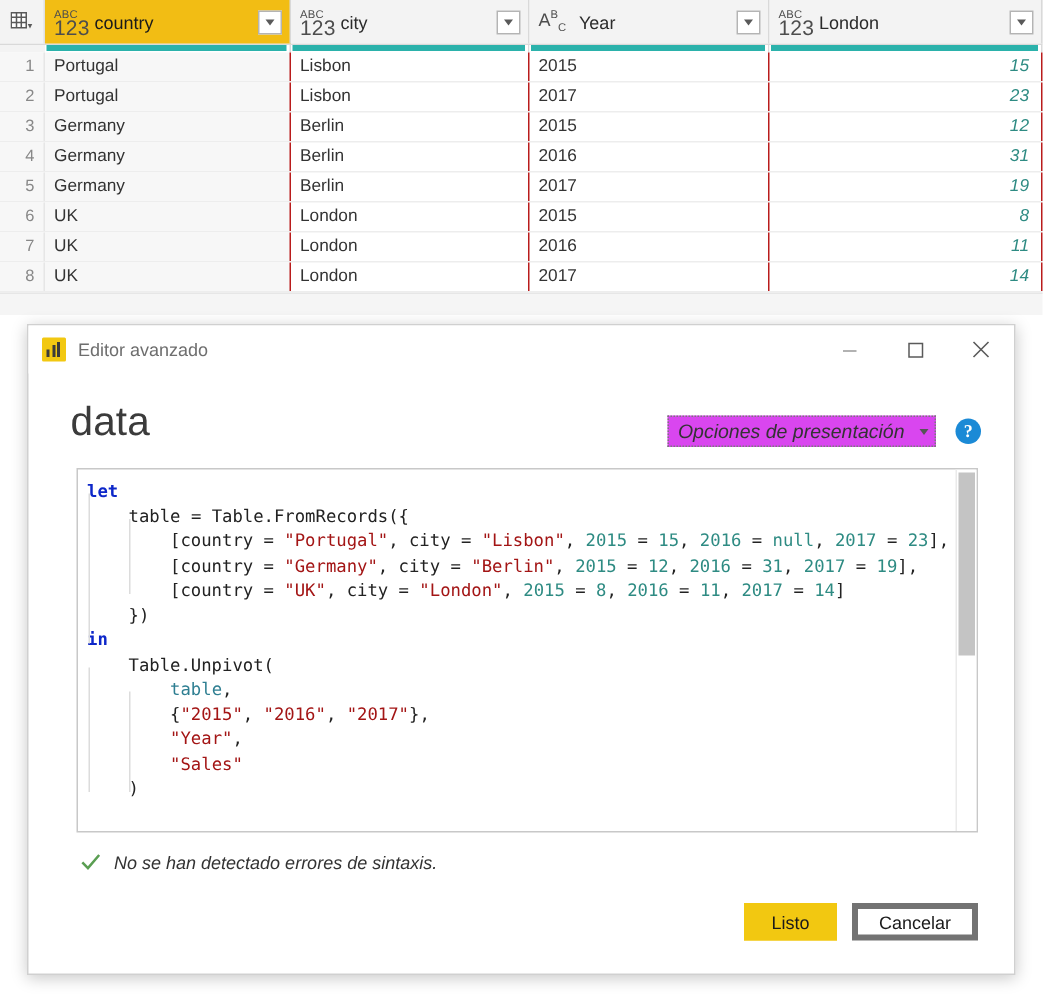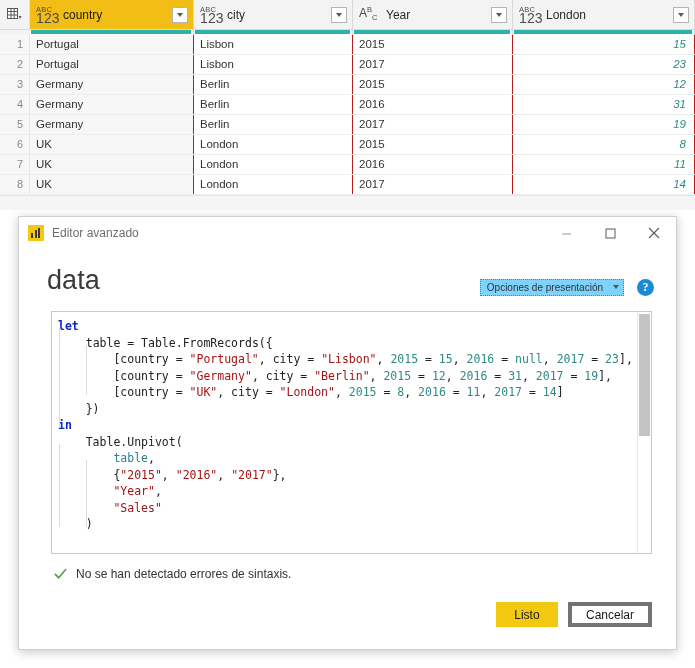--- a/index.html
+++ b/index.html
@@ -248,23 +248,24 @@
   .head-right {
     display: flex;
     align-items: center;
     padding-top: 14px;
   }
   .display-options {
     border: 1px dotted #7a7a7a;
     padding: 2px 4px 2px 6px;
     display: flex;
     align-items: center;
-    font-size: 10px;
+    font-size: 13px;
     color: #333;
-    background: #7dd3fc;
+    background: #d946ef;
+    font-style: italic;
   }
   .display-options .caret {
     width: 0; height: 0;
     margin-left: 10px;
     border-left: 3.5px solid transparent;
     border-right: 3.5px solid transparent;
     border-top: 4px solid #555;
   }
   .help-icon {
     width: 17px; height: 17px;
@@ -335,20 +336,21 @@
     background: #c4c4c4;
   }
 
   .status-row {
     margin: 12px 0 0 34px;
     display: flex;
     align-items: center;
     font-size: 12px;
     color: #333;
     flex: 0 0 auto;
+    font-style: italic;
   }
   .check-icon {
     width: 15px; height: 15px;
     margin-right: 8px;
     display: block;
   }
 
   .btn-row {
     margin-top: auto;
     padding: 0 24px 22px 0;

